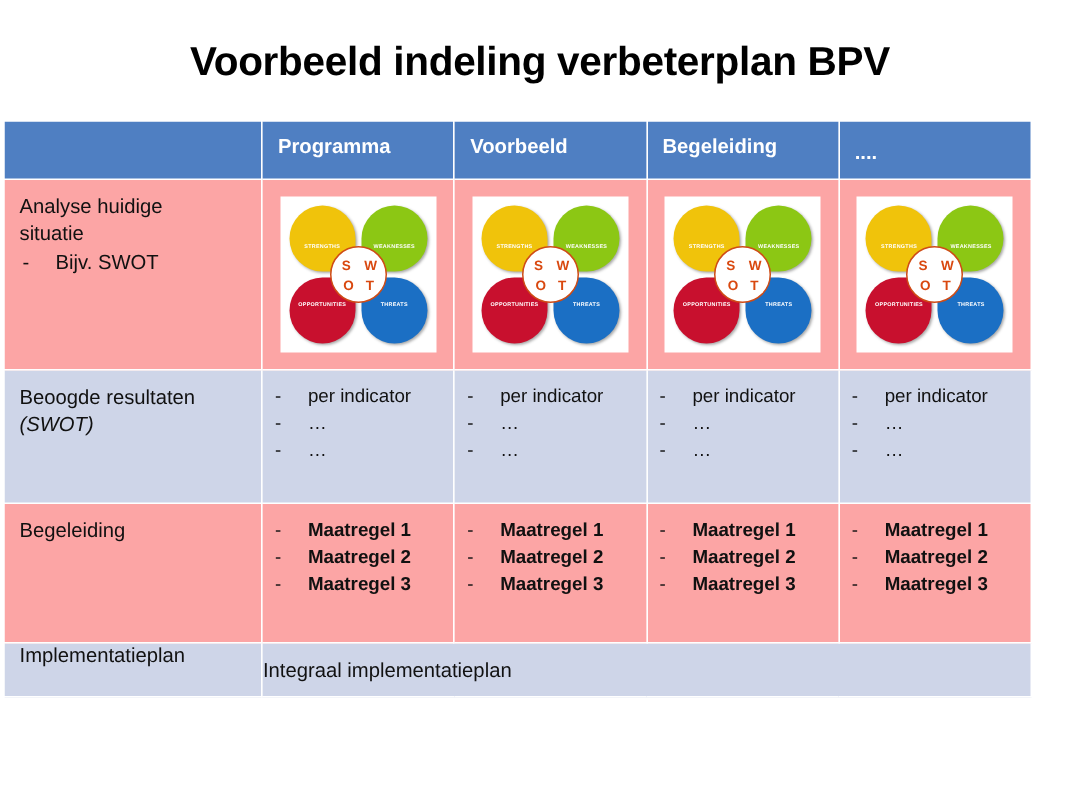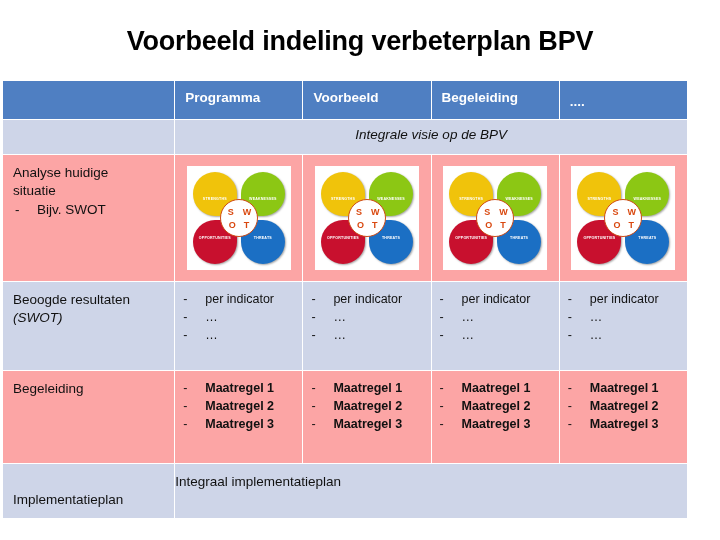--- a/index.html
+++ b/index.html
@@ -219,21 +219,20 @@
   .impl-cell {
     text-align: left;
     font-size: 13.5px;
     color: #111111;
     padding: 10px 0 10px 0;
   }
   .impl-lbl {
     font-size: 13.5px;
     color: #111111;
     padding: 0 6px 11px 10px;
-    margin-top: 28px;
   }
 </style>
 </head>
 <body>
 
 <div class="slide">
 
   <div class="slide-title">Voorbeeld indeling verbeterplan BPV</div>
 
   <div class="table-wrap">
@@ -256,28 +255,20 @@
           <div class="hdr-text">Voorbeeld</div>
         </td>
         <td class="hdr">
           <div class="hdr-text">Begeleiding</div>
         </td>
         <td class="hdr">
           <div class="hdr-dots">....</div>
         </td>
       </tr>
 
-      <tr>
-        <td class="band-dark">
-          <div class="visie-cell">&nbsp;</div>
-        </td>
-        <td class="band-dark" colspan="4">
-          <div class="visie-cell">Integrale visie op de BPV</div>
-        </td>
-      </tr>
 
       <tr>
         <td class="band-light">
           <div class="lbl">
             <span>Analyse huidige</span><br>
             <span>situatie</span>
             <span class="sub">
               <span class="dash">-</span><span>Bijv. SWOT</span>
             </span>
           </div>

